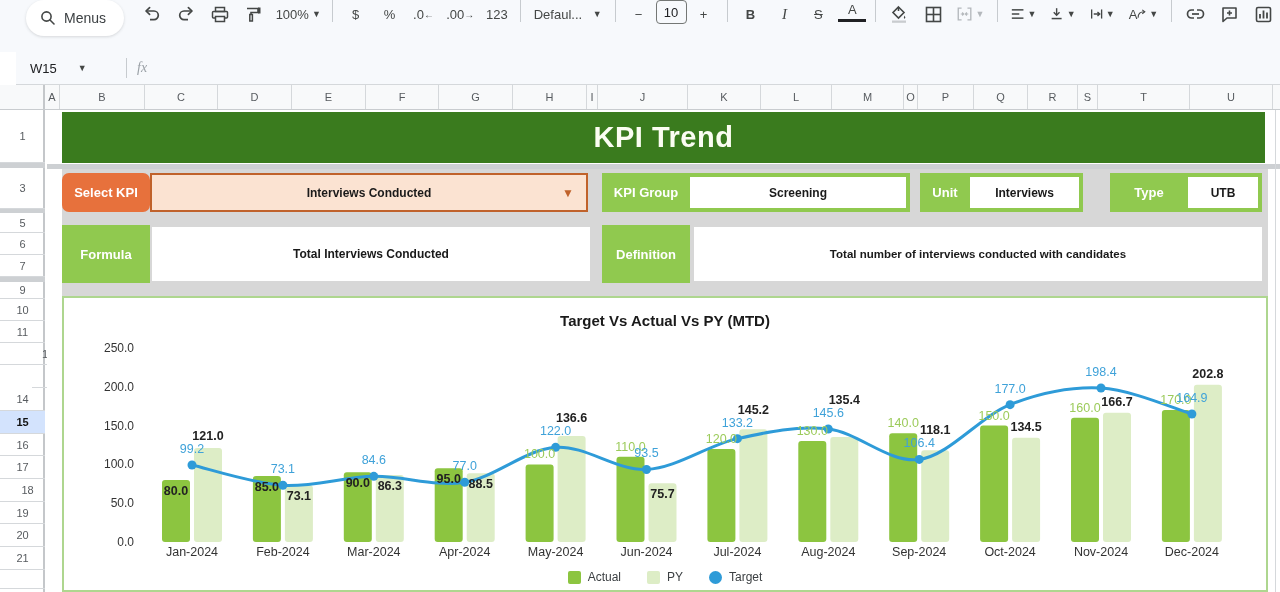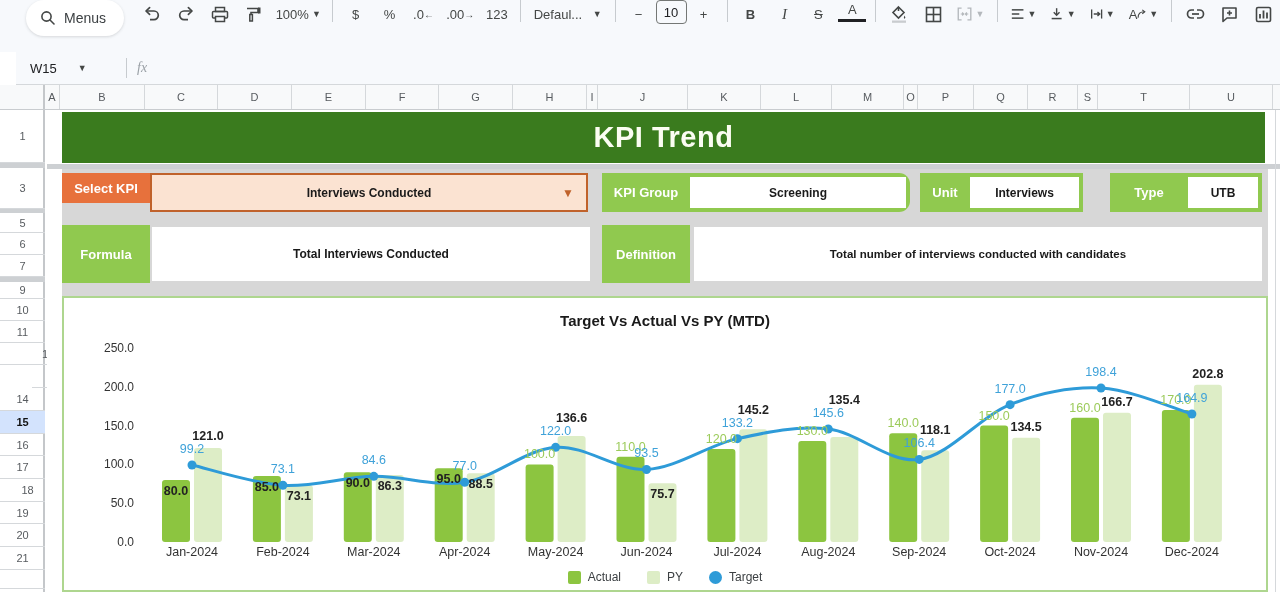--- a/index.html
+++ b/index.html
@@ -57,31 +57,31 @@
     display:flex; align-items:center; justify-content:center; }
   #banner-title { color:#FBFDF2; font-size:29px; font-weight:bold; letter-spacing:.5px; }
 
   .lbl { display:flex; align-items:center; justify-content:center; color:#fff;
     font-weight:bold; font-size:13px; }
   .orange { background:#E7713C; }
   .green  { background:#90C94F; }
   .white-cell { background:#fff; display:flex; align-items:center; justify-content:center;
     font-weight:bold; font-size:12px; color:#1a1a1a; }
 
-  #select-kpi-label { position:absolute; left:15px; top:63px; width:88px; height:30px; }
+  #select-kpi-label { position:absolute; left:15px; top:63px; width:88px; height:39px;border-radius:7px; }
   #kpi-dropdown { position:absolute; left:103px; top:63px; width:438px; height:39px;
     background:#FBE3D2; border:2px solid #C0622B; display:flex; align-items:center;
     justify-content:center; cursor:pointer; }
   #kpi-dropdown .val { font-weight:bold; font-size:12px; color:#1a1a1a; }
   #kpi-dd-arrow { position:absolute; right:12px; color:#C0622B; font-size:12px; }
 
   .framed { position:absolute; display:flex; align-items:stretch; }
   .framed .inner { margin:4px 4px 4px 0; flex:1; }
 
-  #kpi-group-box { left:555px; top:63px; width:308px; height:39px;border-radius:11px; }
+  #kpi-group-box { left:555px; top:63px; width:308px; height:39px; }
   #kpi-group-box .lbl { width:88px; }
   #unit-box { left:873px; top:63px; width:163px; height:39px; }
   #unit-box .lbl { width:50px; }
   #type-box { left:1063px; top:63px; width:152px; height:39px; }
   #type-box .lbl { width:78px; }
 
   #formula-label { position:absolute; left:15px; top:115px; width:88px; height:58px; }
   #formula-cell  { position:absolute; left:105px; top:117px; width:438px; height:54px; }
   #definition-label { position:absolute; left:555px; top:115px; width:88px; height:58px; }
   #definition-cell  { position:absolute; left:647px; top:117px; width:568px; height:54px; font-size:11.5px; }

